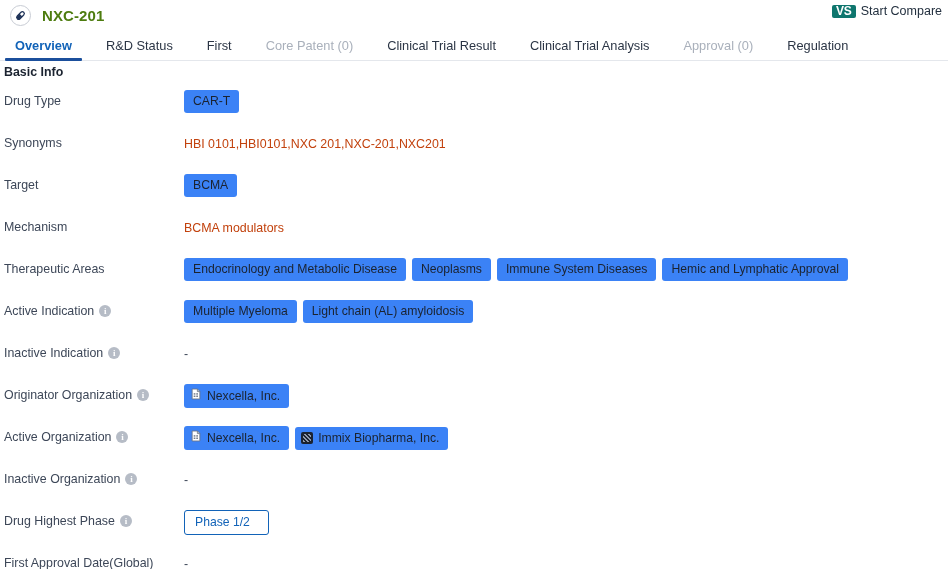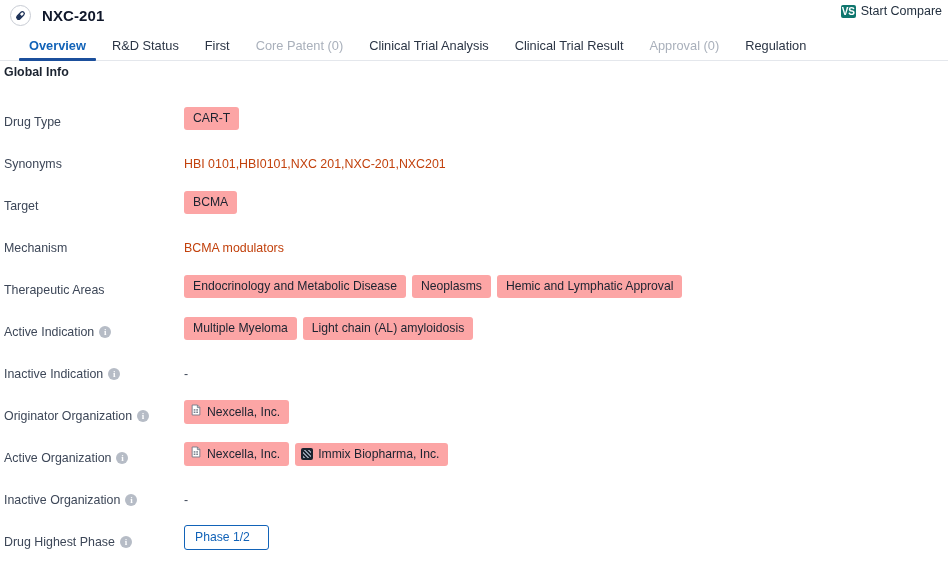--- a/index.html
+++ b/index.html
@@ -26,56 +26,57 @@
     border-radius: 50%;
     display: flex; align-items: center; justify-content: center;
     flex: 0 0 auto;
     background: #fff;
   }
   .drug-icon-circle svg { display: block; }
   .drug-title {
     margin-left: 11px;
     font-size: 15px;
     font-weight: bold;
-    color: #0f172a;
+    color: #4d7c0f;
     letter-spacing: .1px;
   }
   .header-right {
     position: absolute;
     right: 6px;
     top: 4px;
     display: flex;
     align-items: center;
     gap: 5px;
     cursor: pointer;
   }
   .vs-badge {
-    width: 15px; height: 13px;
+    width: 24px; height: 13px;
     background: #0f766e;
     border-radius: 2px;
     color: #fff;
-    font-size: 10px;
+    font-size: 12px;
     font-weight: bold;
     display: flex; align-items: center; justify-content: center;
     letter-spacing: -0.3px;
   }
   .start-compare-label {
     font-size: 12.5px;
     color: #23303f;
     white-space: nowrap;
   }
 
   
   .tabs-bar {
     position: relative;
     height: 30px;
     display: flex;
     align-items: flex-end;
-    padding-left: 16px;
+    padding-left: 2px;
     border-bottom: 1px solid #e4e7ec;
+    gap: 8px;
   }
   .tab {
     position: relative;
     font-size: 12.8px;
     color: #2b3545;
     padding: 0 13px 7px 13px;
     cursor: pointer;
     white-space: nowrap;
     line-height: 1;
   }
@@ -101,21 +102,21 @@
     padding: 4px 0 0 4px;
     margin: 0;
   }
 
   
   .info-table {
     padding-top: 9px;
   }
   .info-row {
     display: flex;
-    align-items: flex-end;
+    align-items: flex-start;
     min-height: 42px;
   }
   .info-label {
     width: 184px;
     flex: 0 0 184px;
     padding-left: 4px;
     padding-top: 5px;
     font-size: 12.4px;
     color: #3d4758;
     display: flex;
@@ -139,21 +140,21 @@
     line-height: 16px;
   }
   .dash {
     font-size: 12.4px;
     color: #3d4758;
     padding-top: 3px;
   }
 
   
   .chip {
-    background: #fca5a5;
+    background: #3b82f6;
     border-radius: 3px;
     font-size: 12.2px;
     color: #1b2330;
     padding: 4px 9px 5px 9px;
     line-height: 14px;
     white-space: nowrap;
     cursor: pointer;
   }
   .chip.org {
     display: inline-flex;
@@ -228,27 +229,27 @@
     <span class="vs-badge">VS</span>
     <span class="start-compare-label">Start Compare</span>
   </div>
 </div>
 
 <div class="tabs-bar" id="tabs-bar">
     <div class="tab active">Overview</div>
     <div class="tab">R&amp;D Status</div>
     <div class="tab">First</div>
     <div class="tab disabled">Core Patent (0)</div>
+    <div class="tab">Clinical Trial Result</div>
     <div class="tab">Clinical Trial Analysis</div>
-    <div class="tab">Clinical Trial Result</div>
     <div class="tab disabled">Approval (0)</div>
     <div class="tab">Regulation</div>
   </div>
 
-<h2 class="section-title">Global Info</h2>
+<h2 class="section-title">Basic Info</h2>
 
 <div class="info-table" id="info-table">
     <div class="info-row">
       <div class="info-label">
         <span>Drug Type</span>
       </div>
       <div class="info-value">
         <span class="chip">CAR-T</span>
       </div>
     </div>
@@ -276,20 +277,21 @@
         <span class="plain-text">BCMA modulators</span>
       </div>
     </div>
     <div class="info-row">
       <div class="info-label">
         <span>Therapeutic Areas</span>
       </div>
       <div class="info-value">
         <span class="chip">Endocrinology and Metabolic Disease</span>
         <span class="chip">Neoplasms</span>
+        <span class="chip">Immune System Diseases</span>
         <span class="chip">Hemic and Lymphatic Approval</span>
       </div>
     </div>
     <div class="info-row">
       <div class="info-label">
         <span>Active Indication</span>
         <span class="i-icon">i</span>
       </div>
       <div class="info-value">
         <span class="chip">Multiple Myeloma</span>

